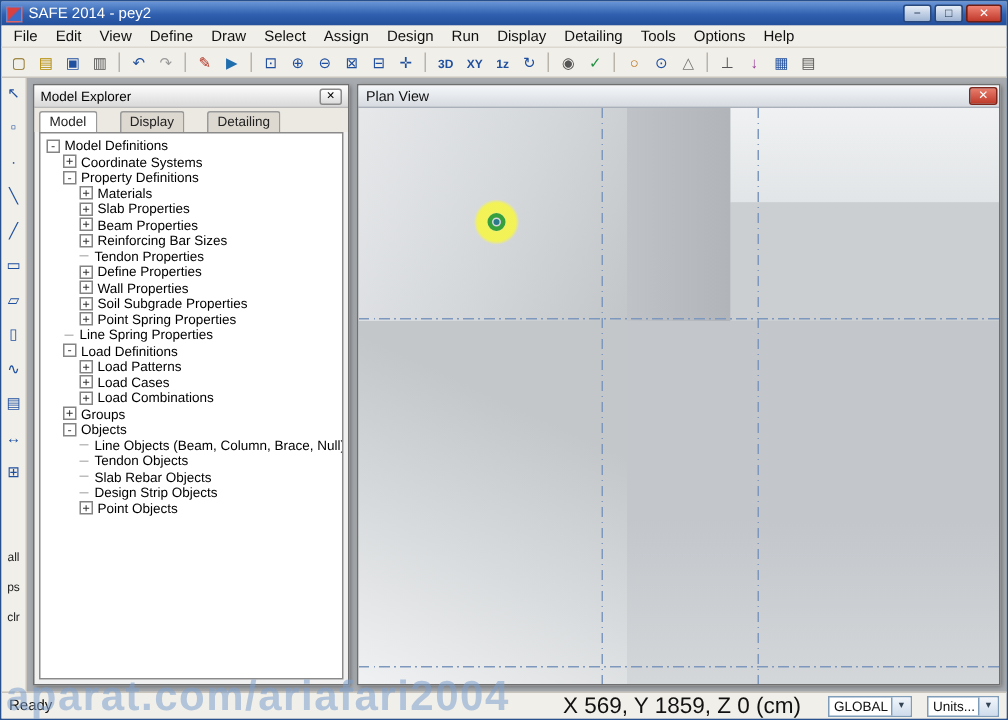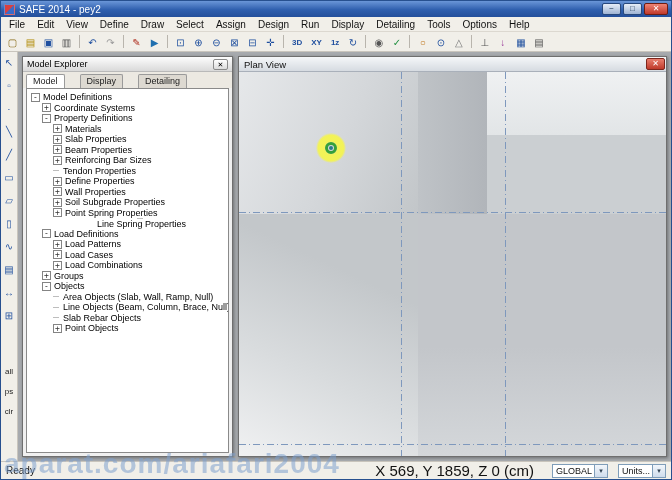--- a/index.html
+++ b/index.html
@@ -221,21 +221,21 @@
               <div class="tree-label">Wall Properties</div>
             </div>
             <div class="tree-row" style="padding-left: 26px;">
               <div class="expander">+</div>
               <div class="tree-label">Soil Subgrade Properties</div>
             </div>
             <div class="tree-row" style="padding-left: 26px;">
               <div class="expander">+</div>
               <div class="tree-label">Point Spring Properties</div>
             </div>
-            <div class="tree-row" style="padding-left: 28px; flex-direction: column;">
+            <div class="tree-row" style="padding-left: 16px;">
               <div class="leaf-dash"></div>
               <div class="tree-label">Line Spring Properties</div>
             </div>
             <div class="tree-row" style="padding-left: 15px;">
               <div class="expander">-</div>
               <div class="tree-label">Load Definitions</div>
             </div>
             <div class="tree-row" style="padding-left: 26px;">
               <div class="expander">+</div>
               <div class="tree-label">Load Patterns</div>
@@ -251,29 +251,33 @@
             <div class="tree-row" style="padding-left: 15px;">
               <div class="expander">+</div>
               <div class="tree-label">Groups</div>
             </div>
             <div class="tree-row" style="padding-left: 15px;">
               <div class="expander">-</div>
               <div class="tree-label">Objects</div>
             </div>
             <div class="tree-row" style="padding-left: 26px;">
               <div class="leaf-dash"></div>
-              <div class="tree-label">Area Objects (Slab, Wall, Ramp, Null)</div>
-            </div>
-            <div class="tree-row" style="padding-left: 26px;">
-              <div class="leaf-dash"></div>
               <div class="tree-label">Line Objects (Beam, Column, Brace, Null)</div>
             </div>
             <div class="tree-row" style="padding-left: 26px;">
               <div class="leaf-dash"></div>
+              <div class="tree-label">Tendon Objects</div>
+            </div>
+            <div class="tree-row" style="padding-left: 26px;">
+              <div class="leaf-dash"></div>
               <div class="tree-label">Slab Rebar Objects</div>
+            </div>
+            <div class="tree-row" style="padding-left: 26px;">
+              <div class="leaf-dash"></div>
+              <div class="tree-label">Design Strip Objects</div>
             </div>
             <div class="tree-row" style="padding-left: 26px;">
               <div class="expander">+</div>
               <div class="tree-label">Point Objects</div>
             </div>
           </div>
       </div>
 
       <div class="panel plan-view">
         <div class="pv-titlebar">

